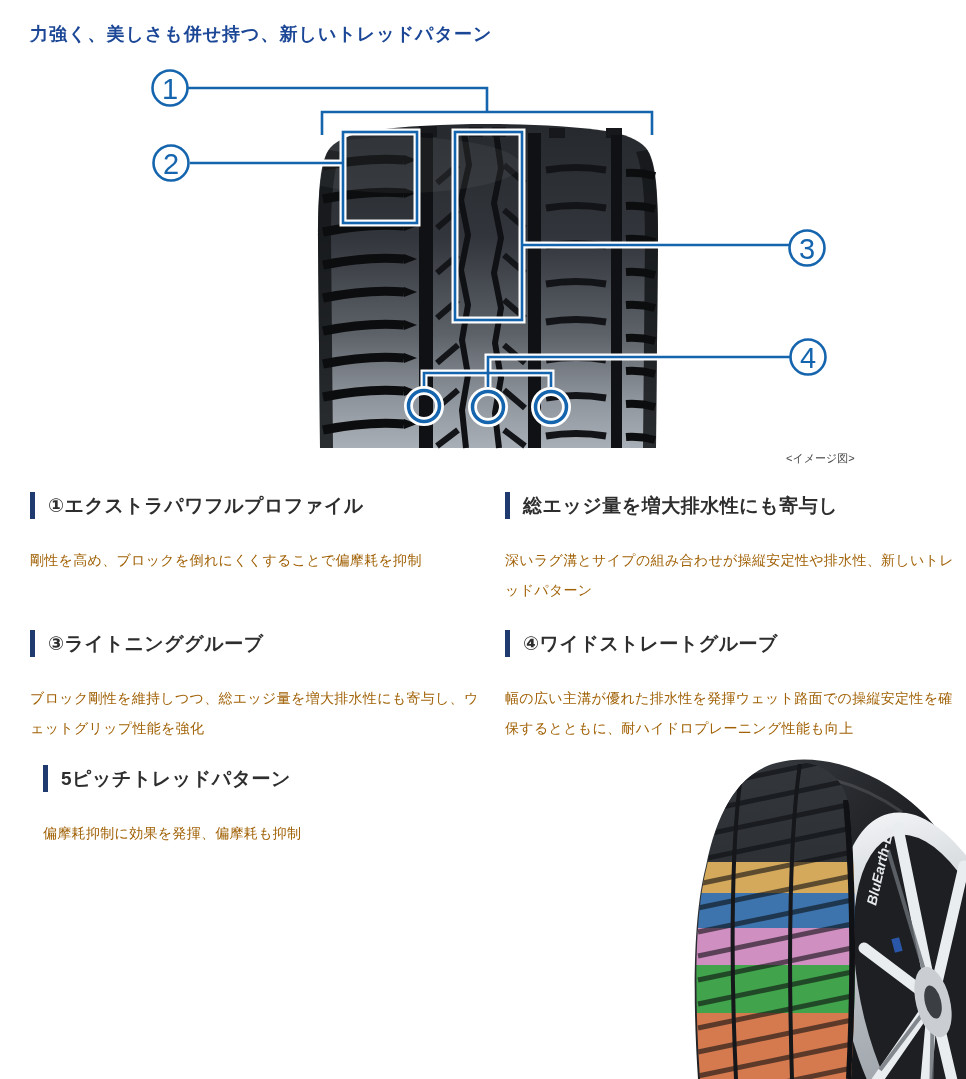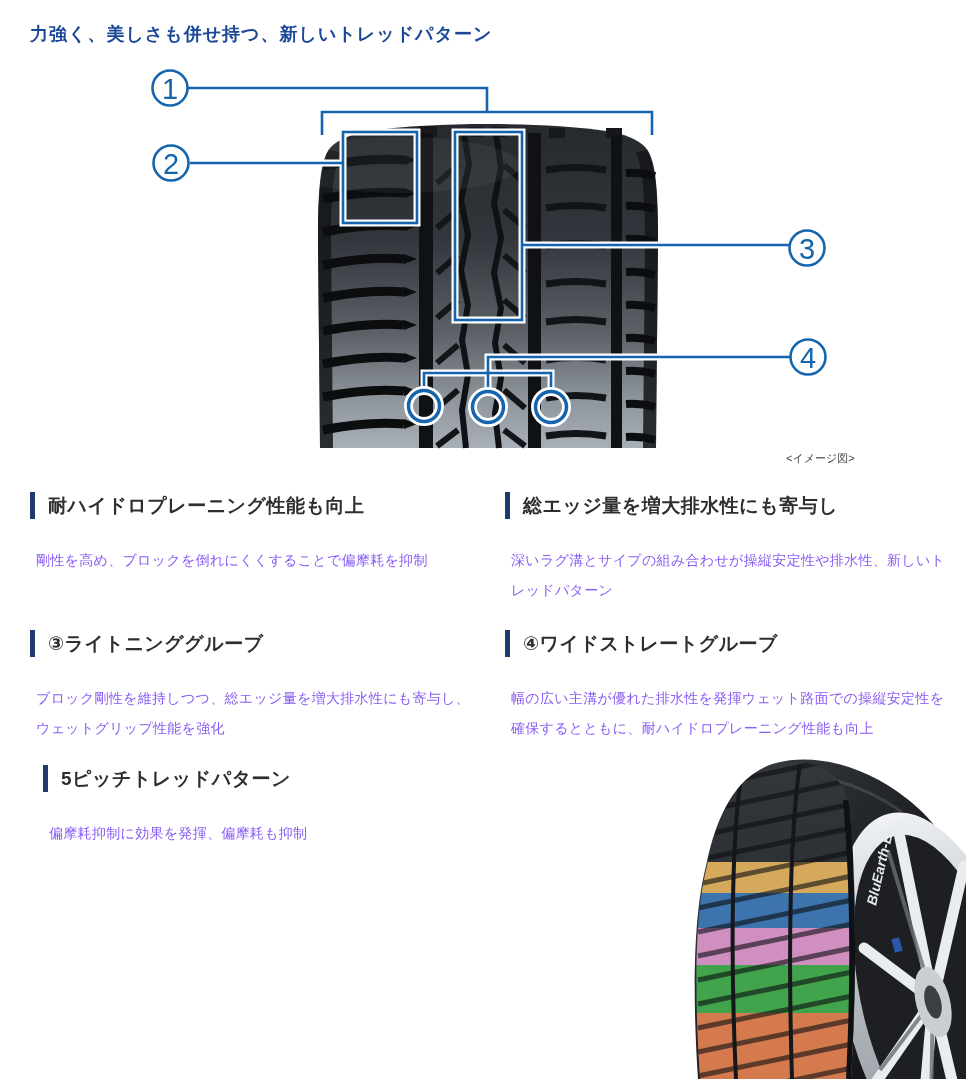--- a/index.html
+++ b/index.html
@@ -11,21 +11,21 @@
 
   #diagram-svg{position:absolute;left:0;top:55px;}
   #tire-photo-svg{position:absolute;left:690px;top:758px;}
 
   .image-caption{position:absolute;left:786px;top:451px;width:120px;
     font-size:11px;color:#444;}
 
   .feature{position:absolute;width:452px;}
   .feature h2{margin:0;font-size:19px;font-weight:bold;color:#2e2e2e;
     border-left:5px solid #1e3a6e;padding-left:13px;line-height:27px;letter-spacing:.5px;}
-  .feature p{margin:26px 0 0 6px;font-size:14px;color:#8b5cf6;line-height:30px;letter-spacing:.3px;}
+  .feature p{margin:26px 0 0 0;font-size:14px;color:#a16207;line-height:30px;letter-spacing:.3px;}
   #sec1{left:30px;top:492px;}
   #sec2{left:505px;top:492px;}
   #sec3{left:30px;top:630px;}
   #sec4{left:505px;top:630px;}
   #sec5{left:43px;top:765px;}
 
   
   .halo{stroke:#fff;stroke-width:7;fill:none;}
   .blue{stroke:#1565ae;stroke-width:2.6;fill:none;}
   .callout-circle{fill:#fff;stroke:#1565ae;stroke-width:2.6;}
@@ -192,21 +192,21 @@
     </g>
     <g>
       <circle class="callout-circle" cx="808" cy="357" r="17.5"></circle>
       <text class="callout-num" x="808" y="367.5">4</text>
     </g>
   </svg>
 
   <div class="image-caption">&lt;イメージ図&gt;</div>
 
   <section class="feature" id="sec1">
-    <h2>耐ハイドロプレーニング性能も向上</h2>
+    <h2>①エクストラパワフルプロファイル</h2>
     <p>剛性を高め、ブロックを倒れにくくすることで偏摩耗を抑制</p>
   </section>
   <section class="feature" id="sec2">
     <h2>総エッジ量を増大排水性にも寄与し</h2>
     <p>深いラグ溝とサイプの組み合わせが操縦安定性や排水性、新しいトレッドパターン</p>
   </section>
   <section class="feature" id="sec3">
     <h2>③ライトニンググルーブ</h2>
     <p>ブロック剛性を維持しつつ、総エッジ量を増大排水性にも寄与し、ウェットグリップ性能を強化</p>
   </section>

